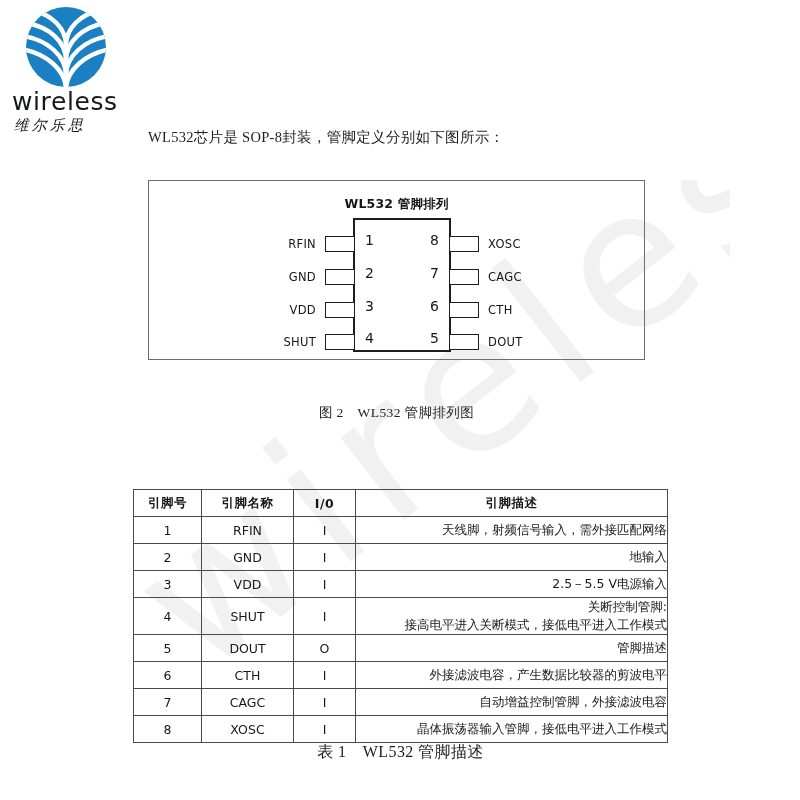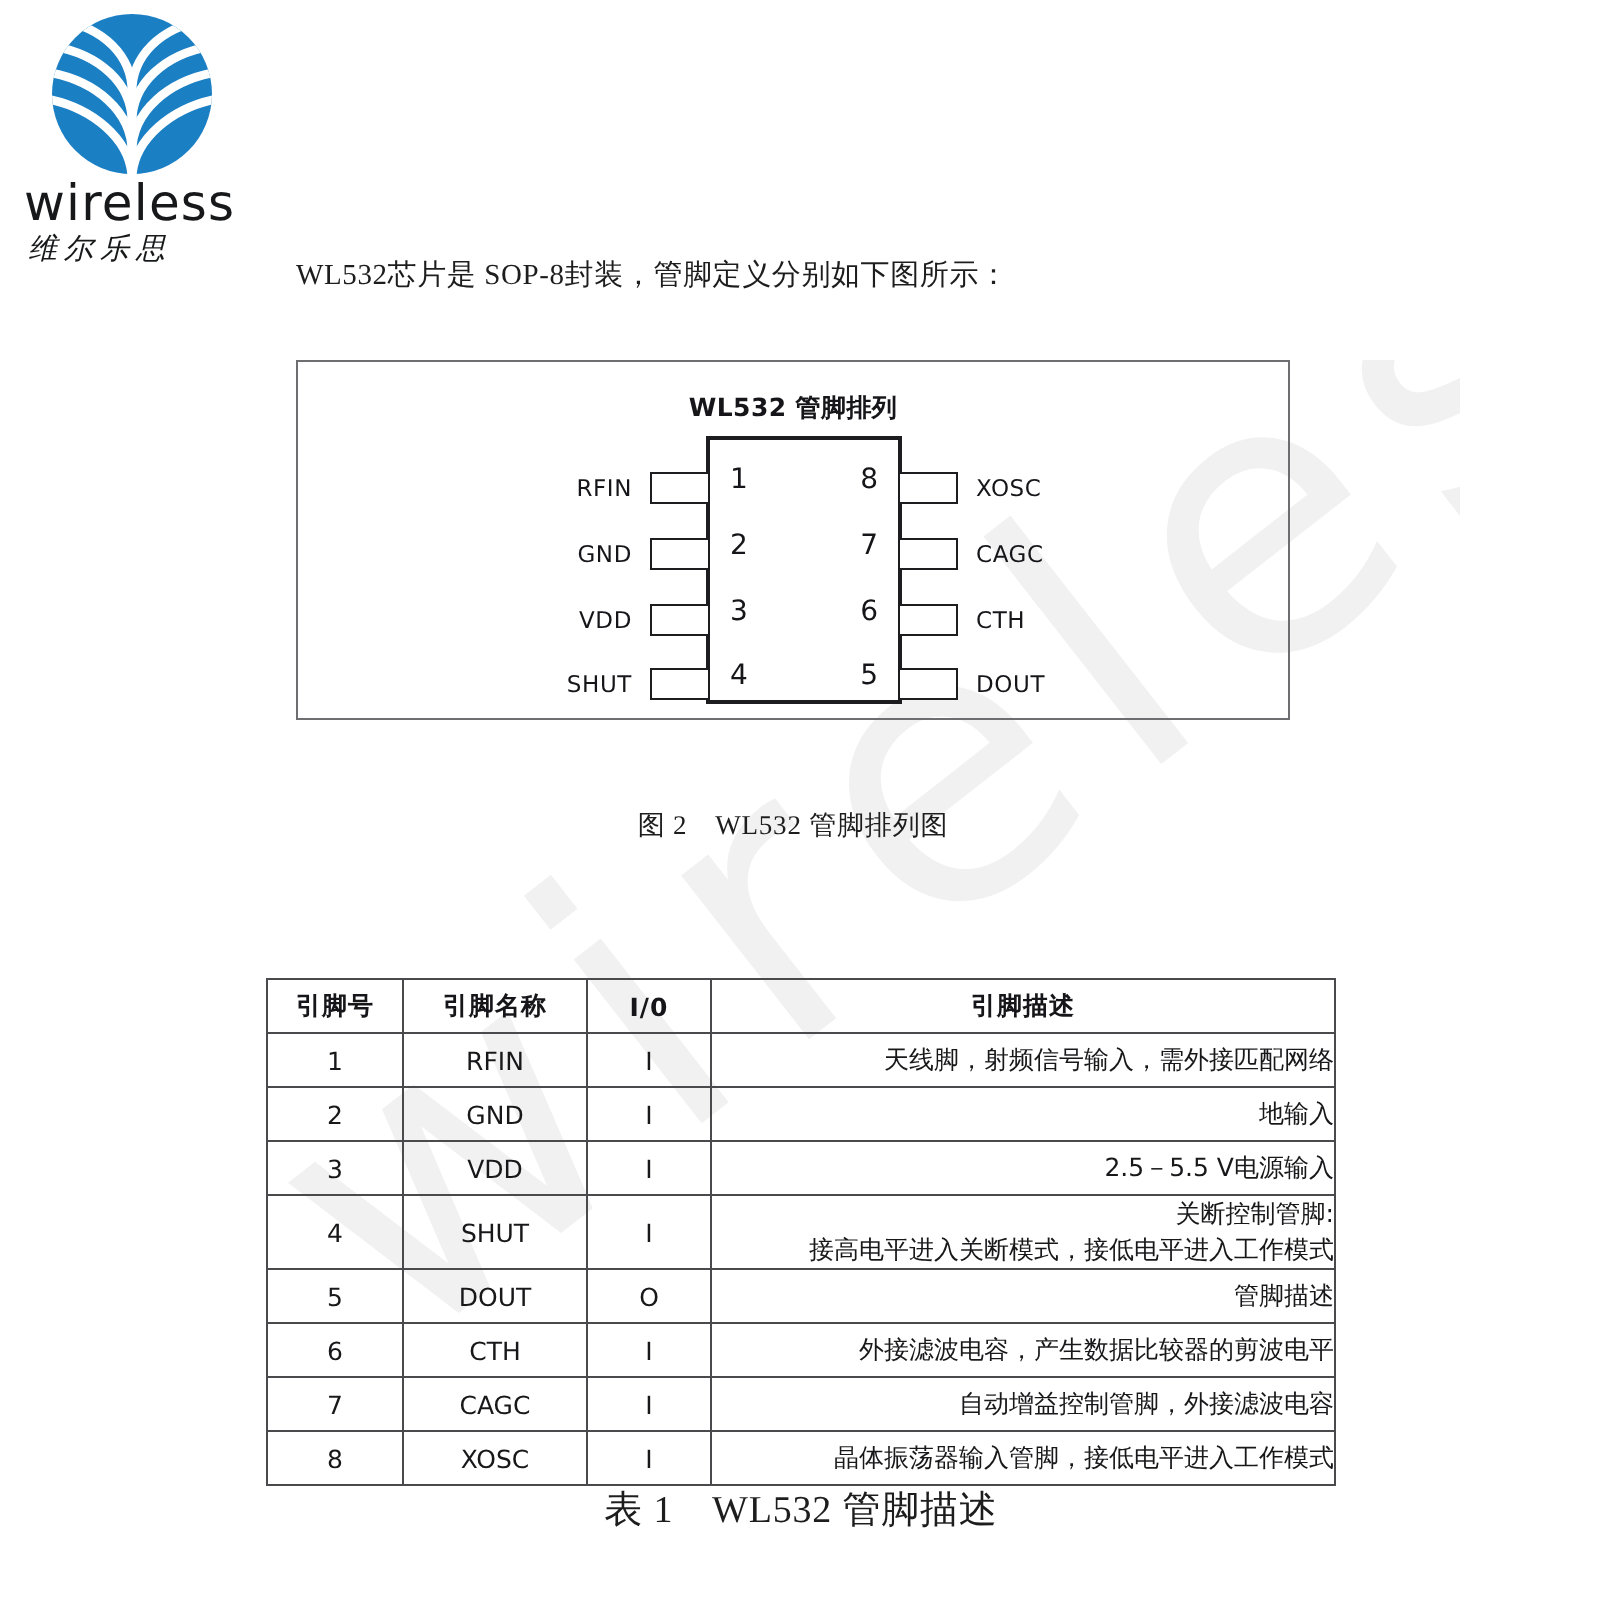--- a/index.html
+++ b/index.html
@@ -196,21 +196,21 @@
   }
   td.c-desc .desc-line { display: block; }
   tr.tall td { height: 38px; }
 
   #table-caption {
     position: absolute;
     left: 133px;
     top: 742px;
     width: 535px;
     text-align: center;
-    font-size: 19px;
+    font-size: 16px;
     letter-spacing: 0.4px;
     color: #1d1d1d;
     z-index: 2;
   }
 </style>
 </head>
 <body>
 
 <div id="watermark">
   <svg viewBox="0 0 640 620" xmlns="http://www.w3.org/2000/svg" aria-hidden="true">

